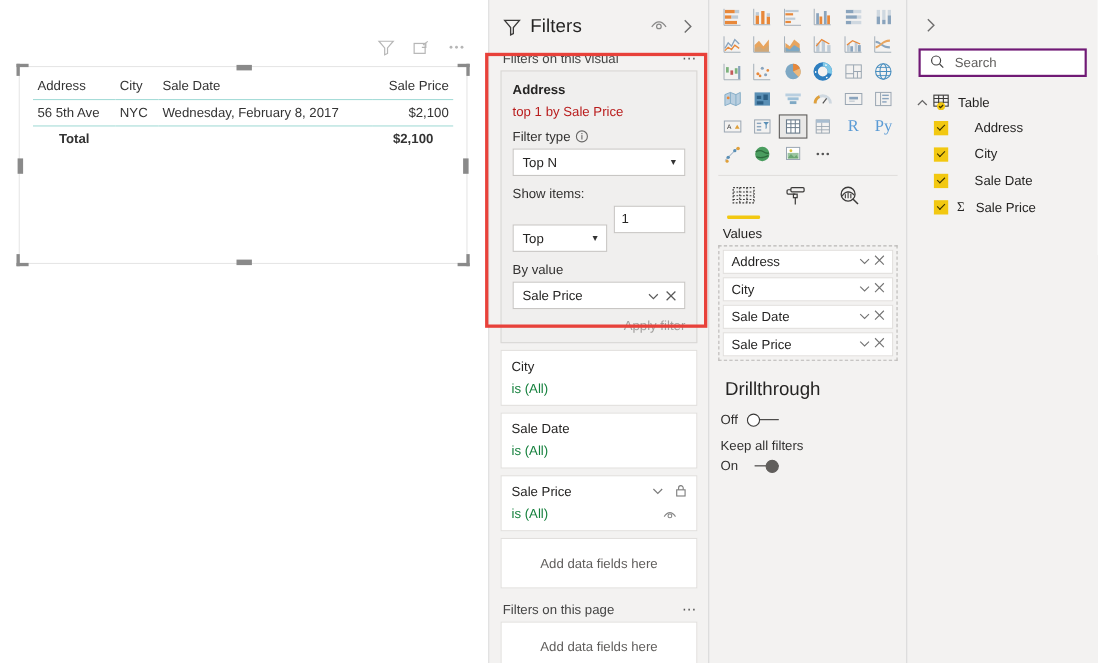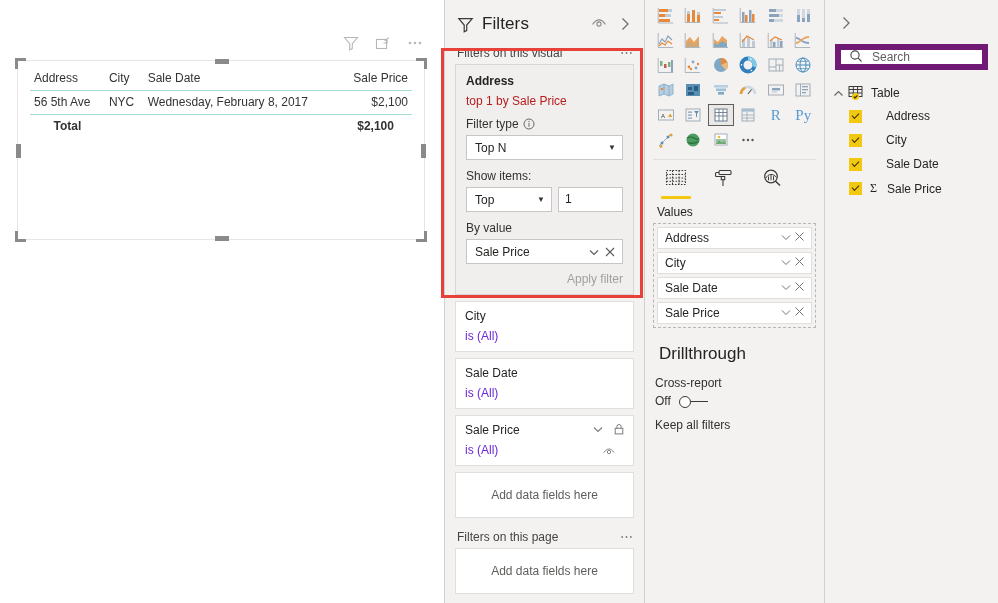--- a/index.html
+++ b/index.html
@@ -120,21 +120,21 @@
 
   .filter-list { padding: 0 10px; }
   .filter-card {
     background: #ffffff;
     border: 1px solid #e1dfdd;
     margin-bottom: 6px;
     padding: 7px 9px 8px 9px;
     position: relative;
   }
   .filter-card .fname { font-size: 12px; color:#252423; }
-  .filter-card .fval  { font-size: 12px; color:#6d28d9; margin-top: 6px; }
+  .filter-card .fval  { font-size: 12px; color:#15803d; margin-top: 6px; }
   .filter-card .card-icons {
     position: absolute; right: 7px; top: 6px;
     display:flex; flex-direction:column; align-items:center; gap:9px;
   }
   .filter-card .card-icons .row1 { display:flex; align-items:center; gap:7px; }
   .mini-ico { width:14px; height:14px; opacity:.7; cursor:pointer; }
 
   
   .card-expanded {
     background: #f0efee;
@@ -152,21 +152,21 @@
     background:#fff;
     border:1px solid #c8c6c4;
     display:flex; align-items:center;
     padding: 0 6px 0 8px;
     font-size:12px; color:#252423;
     cursor:pointer;
   }
   .sel .v { flex:1; white-space:nowrap; overflow:hidden; }
   .caret-sm { font-size: 8px; color:#333; }
   .row2 { display:flex; gap:6px; margin-top:4px; }
-  .row2 .sel { margin-top:0; width: 86px; flex:0 0 86px;justify-content:space-between; }
+  .row2 .sel { margin-top:17px; width: 86px; flex:0 0 86px;justify-content:space-between; }
   .num-input {
     height:25px; width:89px; flex:1;
     background:#fff; border:1px solid #c8c6c4;
     font-size:12px; color:#252423;
     padding: 0 6px; line-height: 23px;
   }
   .byvalue-sel .chev { width:14px; height:14px; opacity:.8; margin-right:3px;}
   .byvalue-sel .xmark { width:12px; height:12px; opacity:.8; }
   .apply-row { text-align:right; margin-top:8px; }
   .apply-link { font-size:12px; color:#a19f9d; cursor:default; }
@@ -247,21 +247,21 @@
   .tgl .knob { position:absolute; top:1px; width:12px; height:12px; border-radius:50%; }
   .tgl.off .knob { left:0; background:#ffffff; border:1.5px solid #3b3a39; }
   .tgl.on  .knob { left:17px; background:#605e5c; border:1.5px solid #605e5c; }
 
   
   .fields-pane { flex: 1 1 auto; border-right:none; }
   .search-box {
     margin: 2px 10px 6px 10px;
     height: 26px;
     background:#ffffff;
-    border:6px solid #701a75;
+    border:2px solid #701a75;
     display:flex; align-items:center;
     padding: 0 8px;
     gap: 7px;
   }
   .search-box input {
     border:none; outline:none;
     font-size:12px; color:#252423;
     background:transparent;
     width:100%;
     font-family:"Liberation Sans", sans-serif;
@@ -840,29 +840,35 @@
                 <path d="M3 5.5L7 9.5l4-4" fill="none" stroke="#444" stroke-width="1"></path>
               </svg></span>
           <span class="xx"><svg width="13" height="13" viewBox="0 0 13 13">
                 <path d="M2.5 2.5l8 8M10.5 2.5l-8 8" stroke="#444" stroke-width="1"></path>
               </svg></span>
         </div>
       </div>
     </div>
 
     <div class="drill-title">Drillthrough</div>
-    <div class="drill-lbl">Cross-report</div>
     <div class="toggle-row">
       <span>Off</span>
       <span class="tgl off">
           <span class="track"></span>
           <span class="knob"></span>
         </span>
     </div>
     <div class="drill-lbl">Keep all filters</div>
+    <div class="toggle-row">
+      <span>On</span>
+      <span class="tgl on">
+          <span class="track"></span>
+          <span class="knob"></span>
+        </span>
+    </div>
   </div>
 
   <div class="pane fields-pane">
     <div class="pane-head">
       <span class="act">
         <svg viewBox="0 0 18 18" width="18" height="18">
             <path d="M6.5 3.5L12 9l-5.5 5.5" fill="none" stroke="#444" stroke-width="1.3"></path>
           </svg>
       </span>
     </div>

